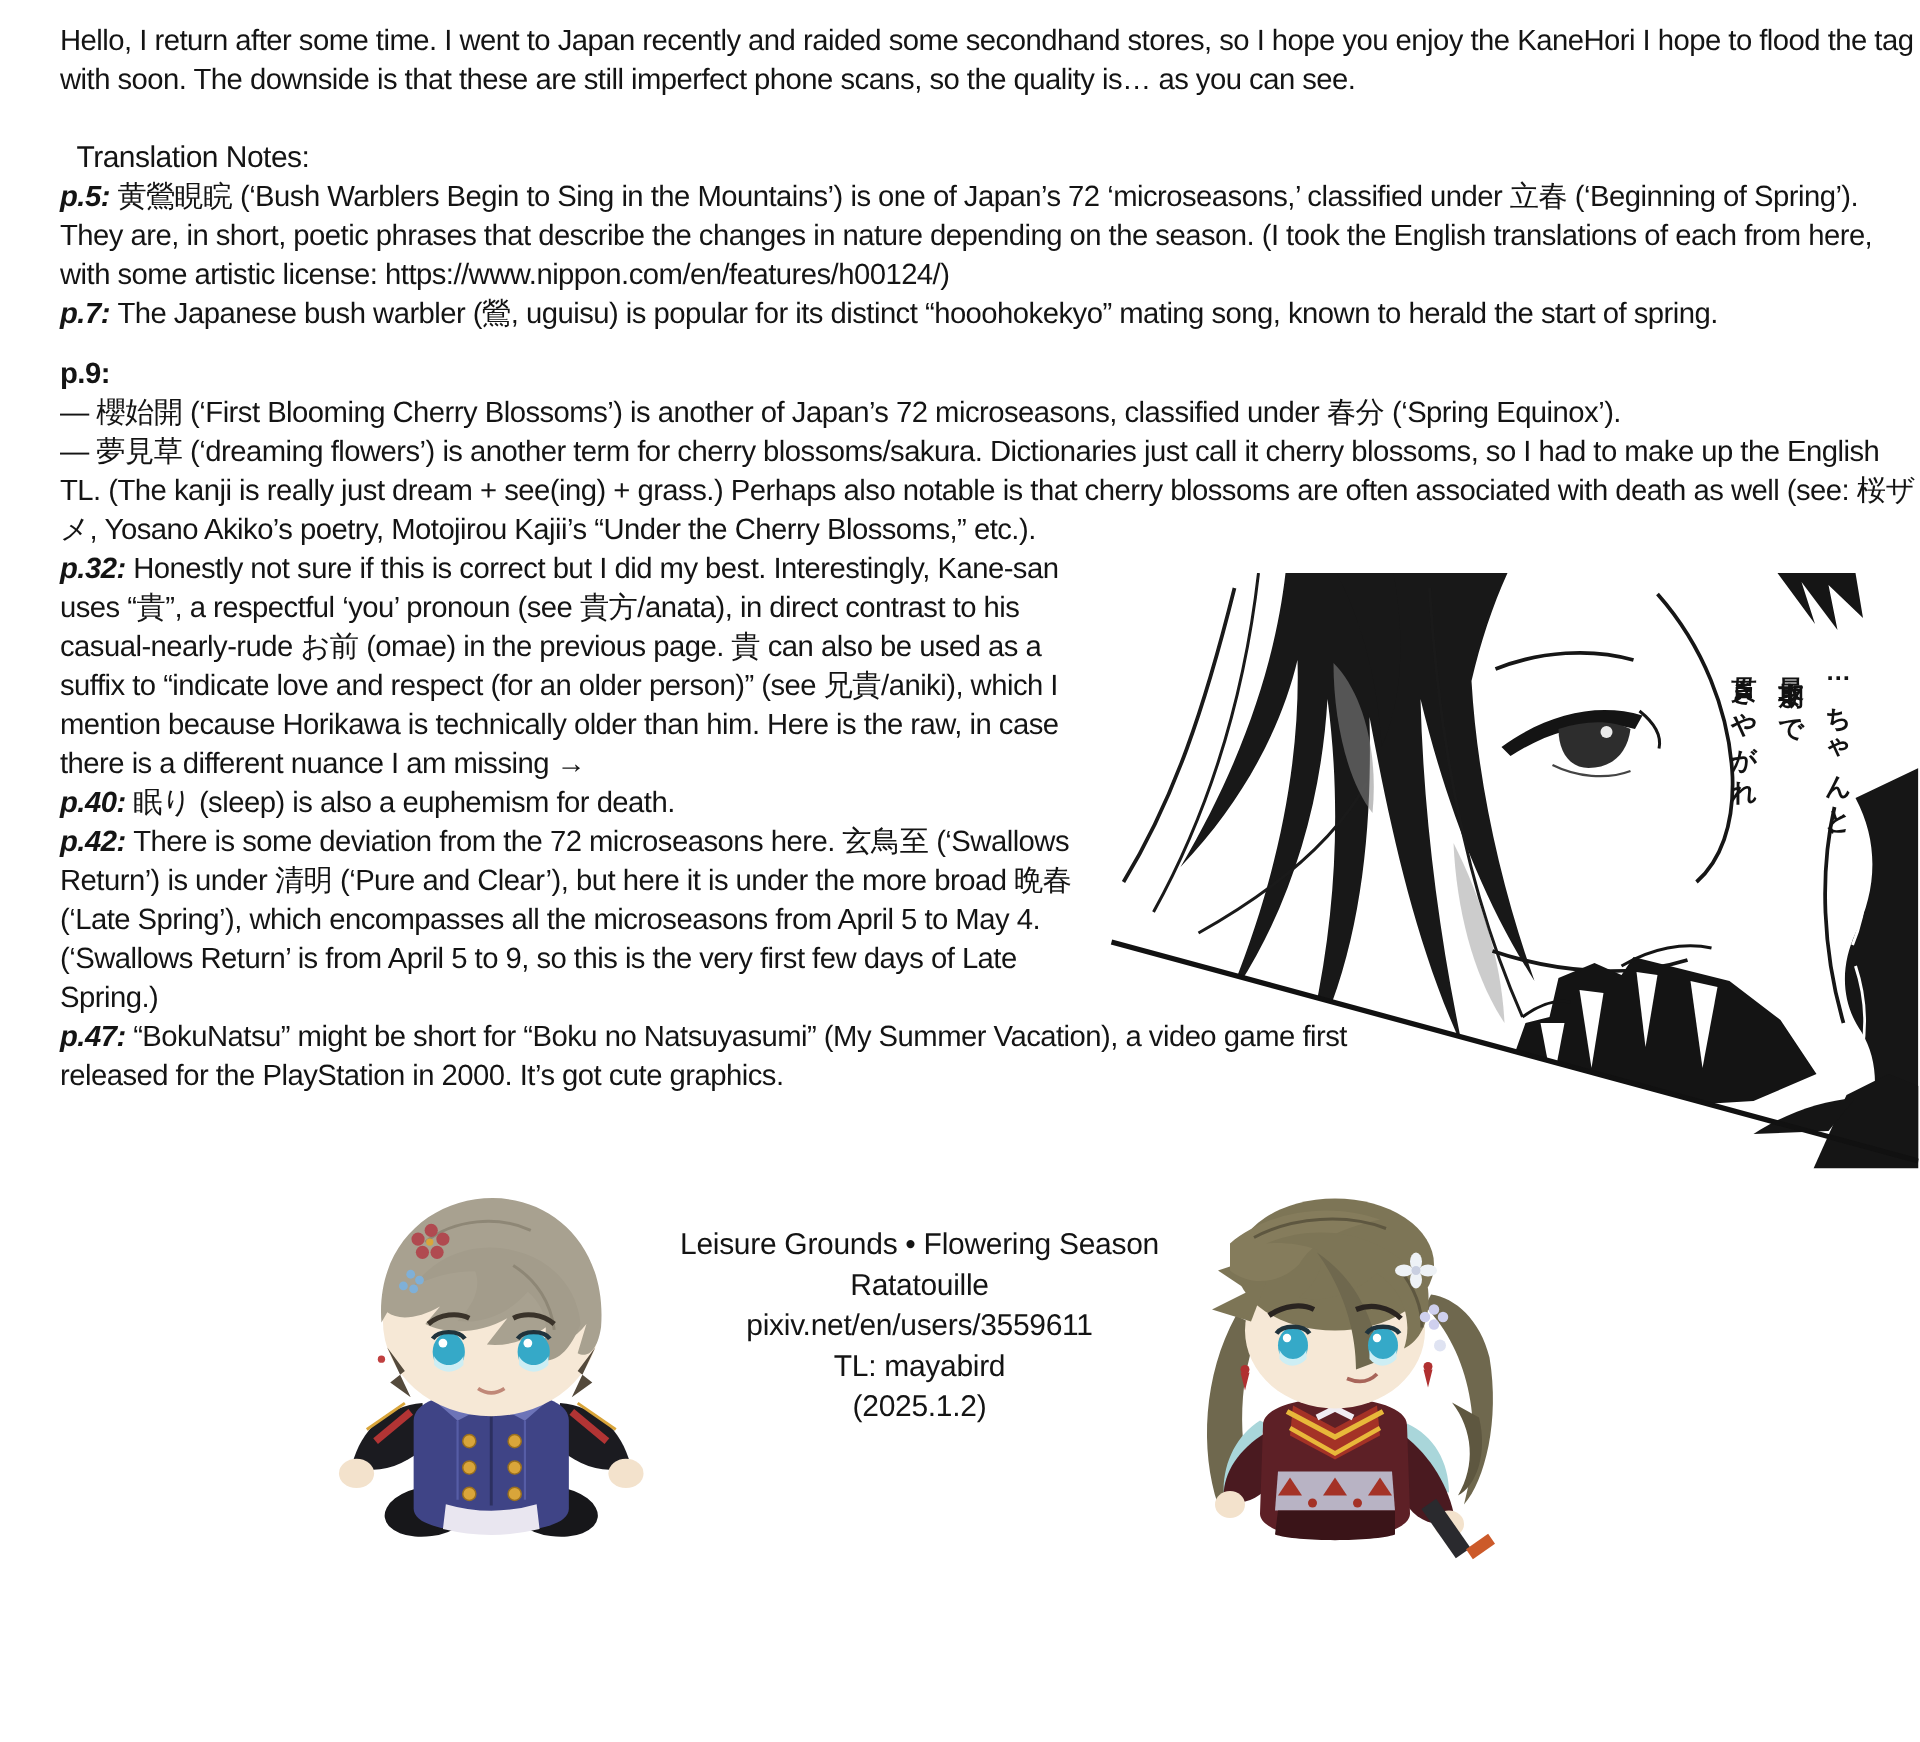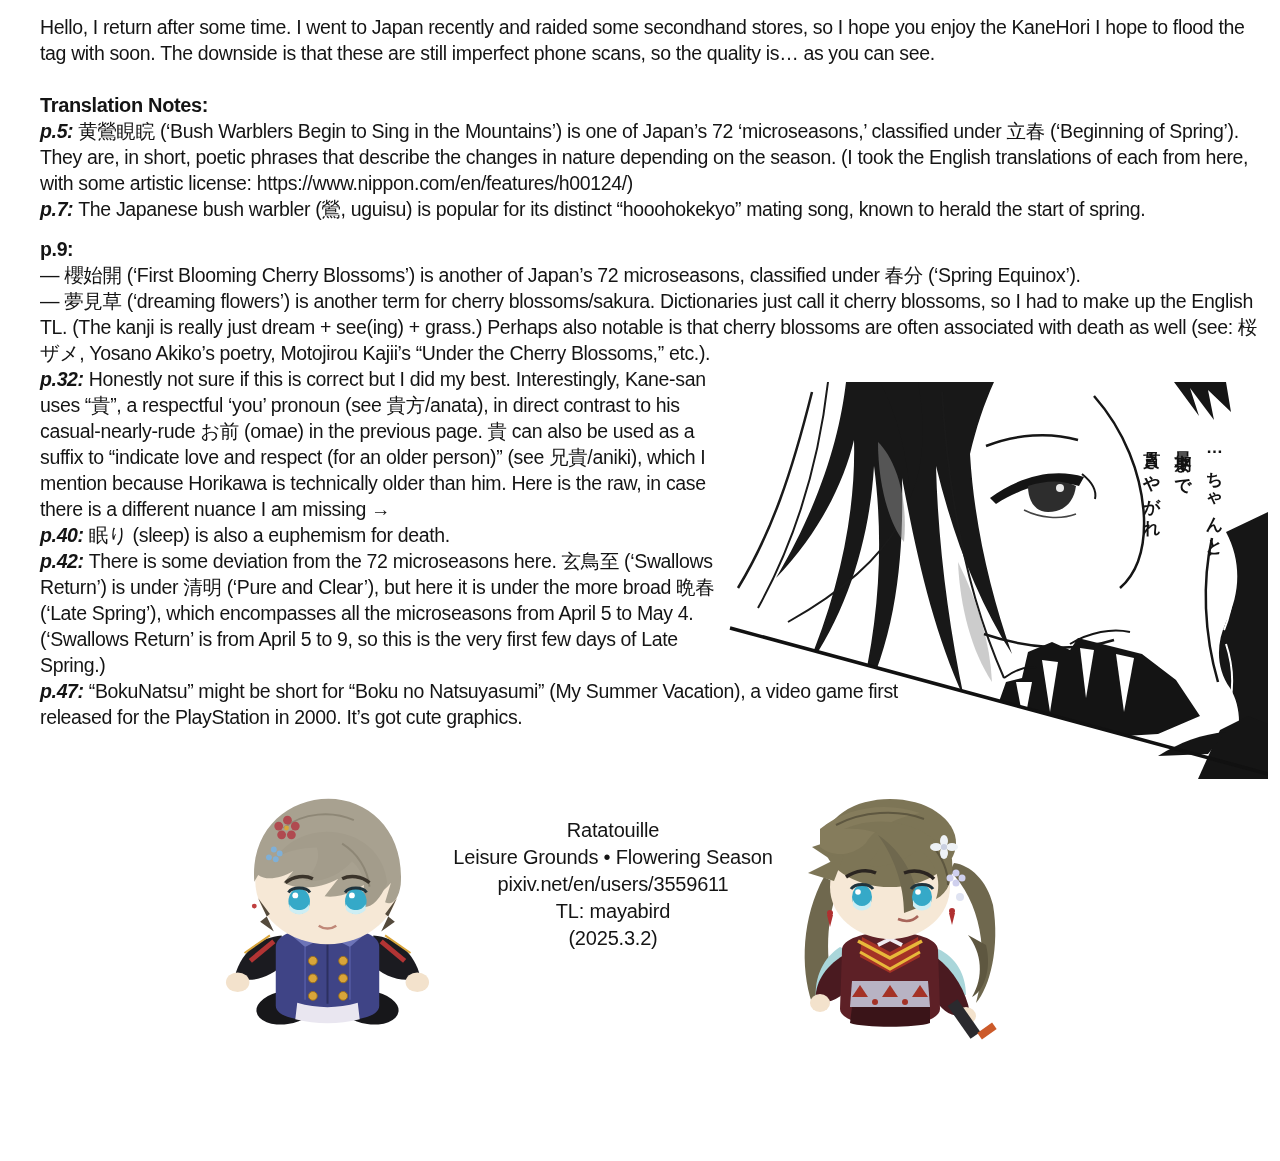--- a/index.html
+++ b/index.html
@@ -5,25 +5,25 @@
   html,body{margin:0;padding:0;background:#ffffff;}
   .page{
     position:relative;
     width:1280px;height:1161px;
     background:var(--paper,#ffffff);
     color:var(--ink,#141414);
     font-family:"Liberation Sans","DejaVu Sans",sans-serif;
     font-size:19.5px;line-height:26px;letter-spacing:-0.35px;
     overflow:hidden;
   }
-  .content{padding:14px 12px 0 40px;}
+  .content{padding:14px 1px 0 40px;}
   .content p{margin:0;}
   .para{margin-top:26px;}
   .intro{margin-top:12px;}
-  .notes-heading{margin-top:26px;font-weight:bold;font-size:20px;}
+  .notes-heading{margin-top:26px;font-weight:normal;font-size:20px;margin-left:11px;}
   .note-label{font-weight:bold;margin-right:5px;font-style:italic;}
   .p5{margin-top:3px;}
   .p9-label{font-weight:bold;margin-top:14px;}
   .p9-item{margin:0;}
   
   .manga{
     float:right;
     width:540px;height:397px;
     margin:16px 0 6px 10px;
     position:relative;
@@ -198,26 +198,26 @@
           <ellipse cx="134" cy="115" rx="11" ry="13" fill="var(--plush-eye-blue,#35a9c8)"></ellipse>
           <path d="M124,118 C128,126 140,126 144,118 L144,124 C138,130 130,130 124,124 Z" fill="#cdeef4"></path>
           <path d="M123,106 C127,100 141,100 145,106" stroke="#20333c" stroke-width="3" fill="none"></path>
           <circle cx="130" cy="109" r="3" fill="#ffffff"></circle>
         </g>
         <path d="M96,140 Q105,146 114,140" stroke="#c08878" stroke-width="2.5" fill="none"></path>
         <circle cx="30" cy="120" r="2.5" fill="#c04040"></circle>
       </svg>
 
       <div class="credits">
+        <div>Leisure Grounds • Flowering Season</div>
         <div>Ratatouille</div>
-        <div>Leisure Grounds • Flowering Season</div>
         <div>pixiv.net/en/users/3559611</div>
         <div class="tl-group">
           <div>TL: mayabird</div>
-          <div>(2025.3.2)</div>
+          <div>(2025.1.2)</div>
         </div>
       </div>
 
       <svg class="plush plush-right" viewBox="0 0 220 258">
 
         <path d="M42,92 C20,132 18,182 30,218 L54,212 C42,176 44,130 58,100 Z" fill="#6f684e"></path>
         <path d="M168,86 C198,116 208,168 194,218 C208,202 218,162 211,120 C205,95 188,80 172,78 Z" fill="#6f684e"></path>
         <path d="M186,150 C200,168 202,192 190,212 C202,206 210,184 204,160 Z" fill="#5e5740"></path>
 
         <path d="M58,162 C42,172 32,192 34,214 L68,207 C58,192 56,176 62,164 Z" fill="var(--plush-cape-blue,#a9d6da)"></path>

